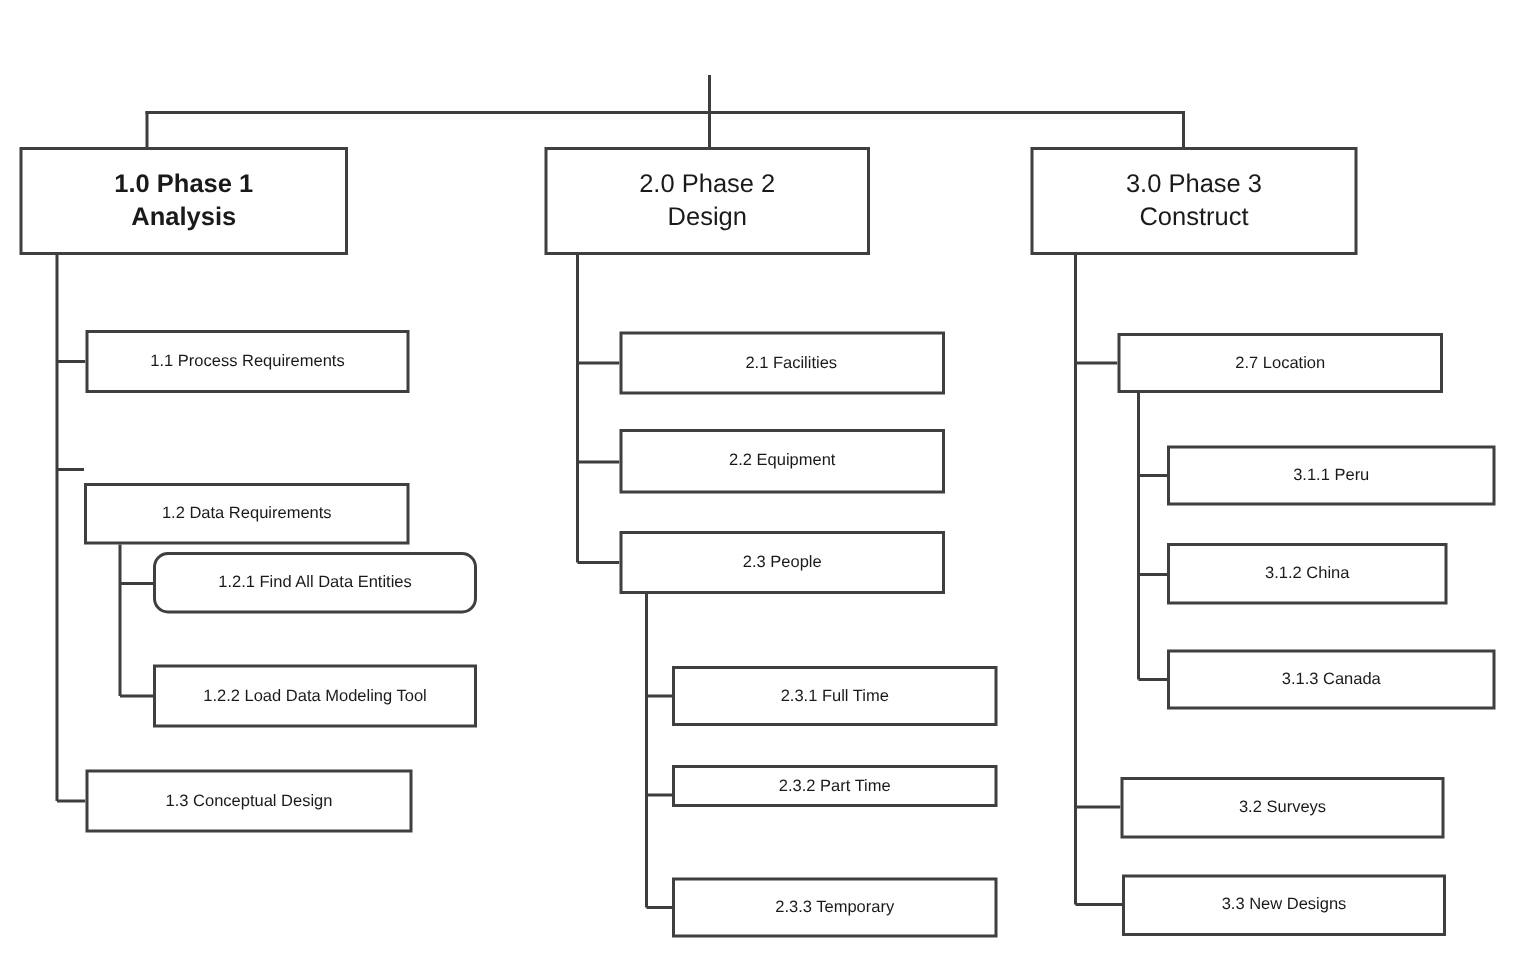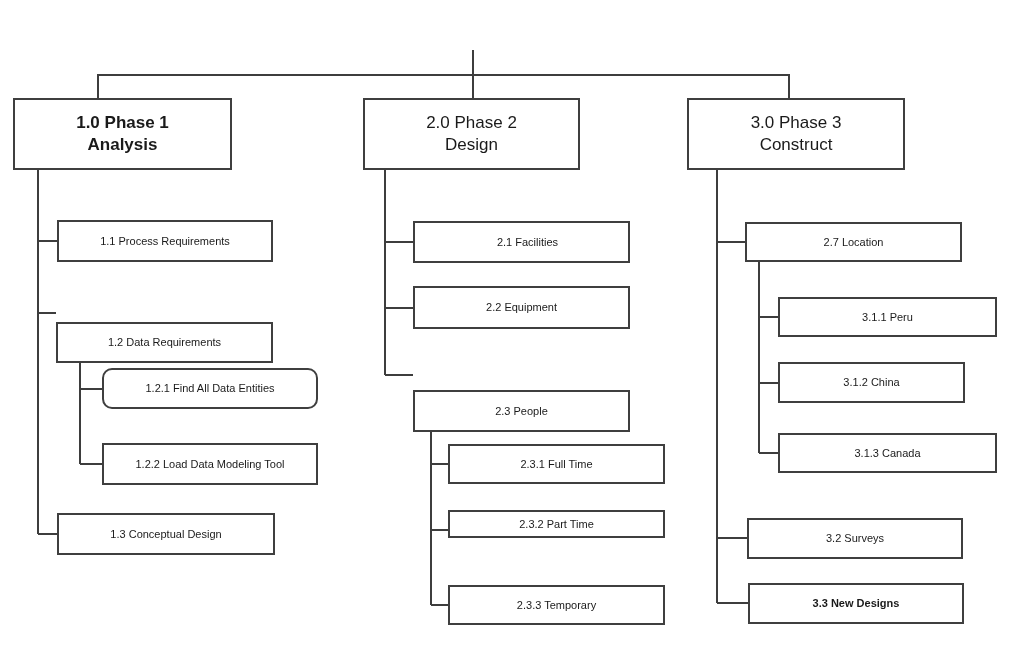--- a/index.html
+++ b/index.html
@@ -88,25 +88,25 @@
 Construct</div>
 
   <div class="node lvl2" style="left:57px;  top:220px; width:216px; height:42px;">1.1 Process Requirements</div>
   <div class="node lvl2" style="left:56px;  top:293px; width:217px; height:41px;margin-top:29px;">1.2 Data Requirements</div>
   <div class="node lvl3" style="left:102px; top:368px; width:216px; height:41px;border-radius:10px;">1.2.1 Find All Data Entities</div>
   <div class="node lvl3" style="left:102px; top:443px; width:216px; height:42px;">1.2.2 Load Data Modeling Tool</div>
   <div class="node lvl2" style="left:57px;  top:513px; width:218px; height:42px;">1.3 Conceptual Design</div>
 
   <div class="node lvl2" style="left:413px; top:221px; width:217px; height:42px;padding-left:12px;">2.1 Facilities</div>
   <div class="node lvl2" style="left:413px; top:286px; width:217px; height:43px;">2.2 Equipment</div>
-  <div class="node lvl2" style="left:413px; top:354px; width:217px; height:42px;margin-top:36px;">2.3 People</div>
+  <div class="node lvl2" style="left:413px; top:354px; width:217px; height:42px;">2.3 People</div>
   <div class="node lvl3" style="left:448px; top:444px; width:217px; height:40px;">2.3.1 Full Time</div>
   <div class="node lvl3" style="left:448px; top:510px; width:217px; height:28px;">2.3.2 Part Time</div>
   <div class="node lvl3" style="left:448px; top:585px; width:217px; height:40px;">2.3.3 Temporary</div>
 
   <div class="node lvl2" style="left:745px; top:222px; width:217px; height:40px;">2.7 Location</div>
   <div class="node lvl3" style="left:778px; top:297px; width:219px; height:40px;">3.1.1 Peru</div>
   <div class="node lvl3" style="left:778px; top:362px; width:187px; height:41px;">3.1.2 China</div>
   <div class="node lvl3" style="left:778px; top:433px; width:219px; height:40px;">3.1.3 Canada</div>
   <div class="node lvl2" style="left:747px; top:518px; width:216px; height:41px;">3.2 Surveys</div>
-  <div class="node lvl2" style="left:748px; top:583px; width:216px; height:41px;font-weight:bold;">3.3 New Designs</div>
+  <div class="node lvl2" style="left:748px; top:583px; width:216px; height:41px;">3.3 New Designs</div>
 
 </div>
 
 </body></html>

